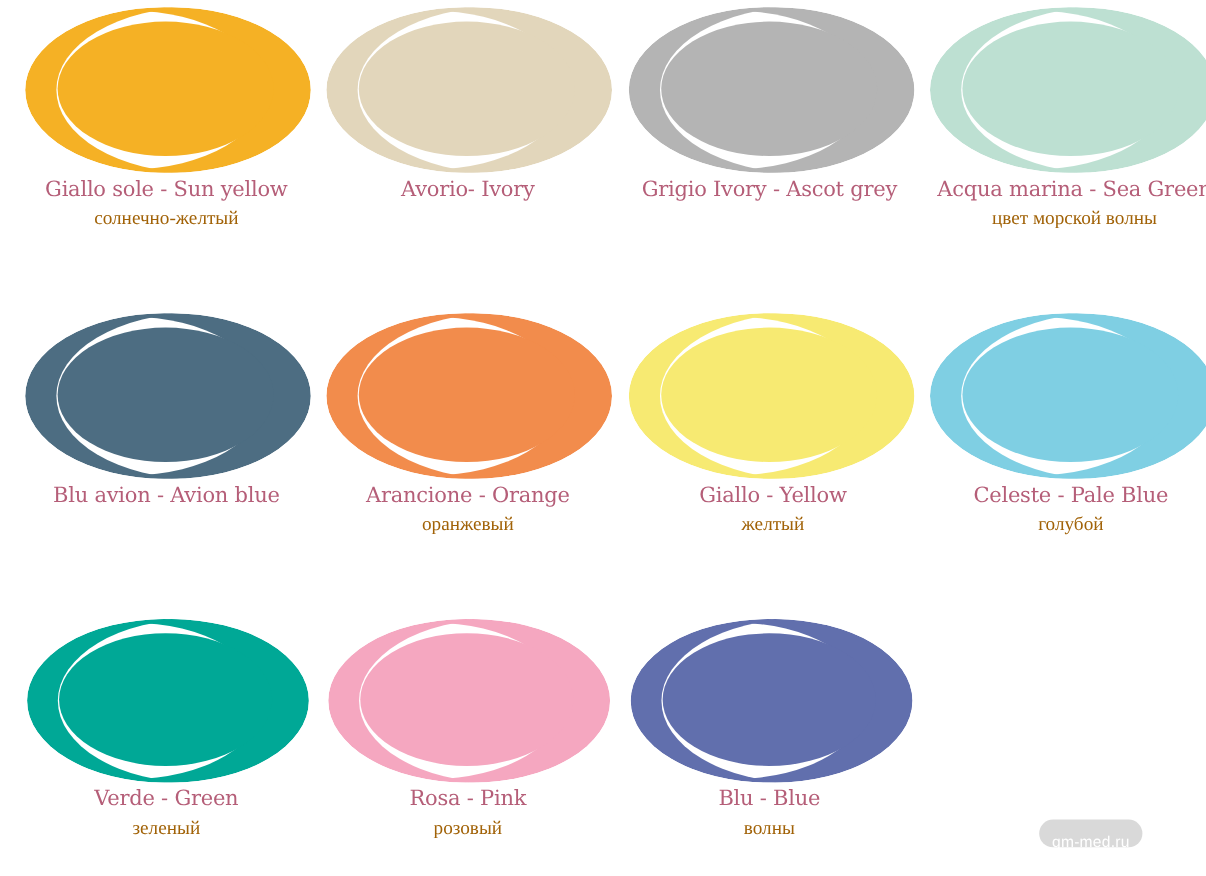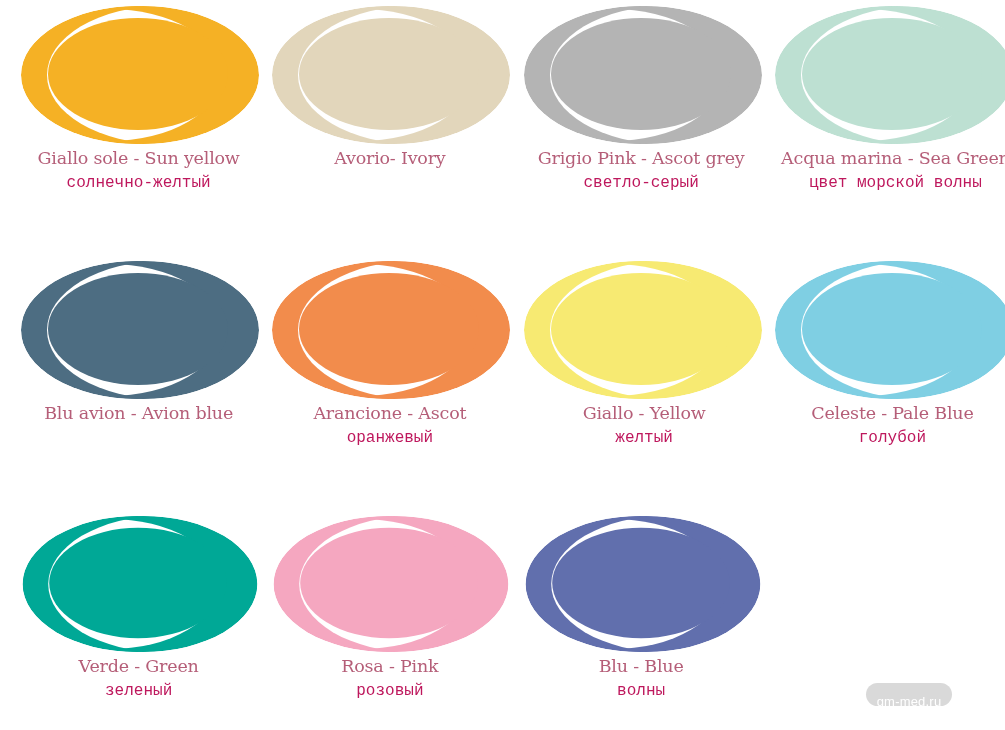--- a/index.html
+++ b/index.html
@@ -47,23 +47,23 @@
   }
   .label-lat {
     font-family: "DejaVu Serif", "Liberation Serif", serif;
     font-size: 17.5px;
     letter-spacing: -0.2px;
     color: #b55e78;
     white-space: nowrap;
     line-height: 1.45;
   }
   .label-ru {
-    font-family: Liberation Mono, monospace;
+    font-family: Liberation Serif, serif;
     font-size: 16px;
-    color: #be185d;
+    color: #a16207;
     white-space: nowrap;
     line-height: 1.5;
   }
 
   
   .col4 .labels { padding-left: 6px; }
 
   #watermark {
     position: absolute;
     left: 866px;
@@ -145,22 +145,21 @@
             <rect x="0" y="0" width="251" height="150" fill="black"></rect>
             <ellipse cx="130" cy="75" rx="116" ry="69" fill="white"></ellipse>
             <ellipse cx="96" cy="75" rx="112" ry="66" fill="black"></ellipse>
           </mask>
         </defs>
         <ellipse cx="124" cy="75" rx="116" ry="69" fill="#b4b4b4" mask="url(#mL2)"></ellipse>
         <ellipse cx="130" cy="75" rx="116" ry="69" fill="#b4b4b4" mask="url(#mR2)"></ellipse>
         <ellipse cx="125" cy="74" rx="90" ry="56" fill="#b4b4b4"></ellipse>
       </svg>
       <div class="labels">
-        <div class="label-lat">Grigio Pink - Ascot grey</div>
-        <div class="label-ru">светло-серый</div>
+        <div class="label-lat">Grigio Ivory - Ascot grey</div>
       </div>
     </div>
     <div class="swatch row1 col4">
       <svg class="shape" viewBox="0 0 251 150" xmlns="http://www.w3.org/2000/svg">
         <defs>
           <mask id="mL3">
             <rect x="0" y="0" width="251" height="150" fill="black"></rect>
             <ellipse cx="124" cy="75" rx="116" ry="69" fill="white"></ellipse>
             <ellipse cx="150" cy="75" rx="116" ry="69" fill="black"></ellipse>
           </mask>
@@ -213,21 +212,21 @@
             <rect x="0" y="0" width="251" height="150" fill="black"></rect>
             <ellipse cx="130" cy="75" rx="116" ry="69" fill="white"></ellipse>
             <ellipse cx="96" cy="75" rx="112" ry="66" fill="black"></ellipse>
           </mask>
         </defs>
         <ellipse cx="124" cy="75" rx="116" ry="69" fill="#f28c4c" mask="url(#mL5)"></ellipse>
         <ellipse cx="130" cy="75" rx="116" ry="69" fill="#f28c4c" mask="url(#mR5)"></ellipse>
         <ellipse cx="125" cy="74" rx="90" ry="56" fill="#f28c4c"></ellipse>
       </svg>
       <div class="labels">
-        <div class="label-lat">Arancione - Ascot</div>
+        <div class="label-lat">Arancione - Orange</div>
         <div class="label-ru">оранжевый</div>
       </div>
     </div>
     <div class="swatch row2 col4">
       <svg class="shape" viewBox="0 0 251 150" xmlns="http://www.w3.org/2000/svg">
         <defs>
           <mask id="mL7">
             <rect x="0" y="0" width="251" height="150" fill="black"></rect>
             <ellipse cx="124" cy="75" rx="116" ry="69" fill="white"></ellipse>
             <ellipse cx="150" cy="75" rx="116" ry="69" fill="black"></ellipse>

